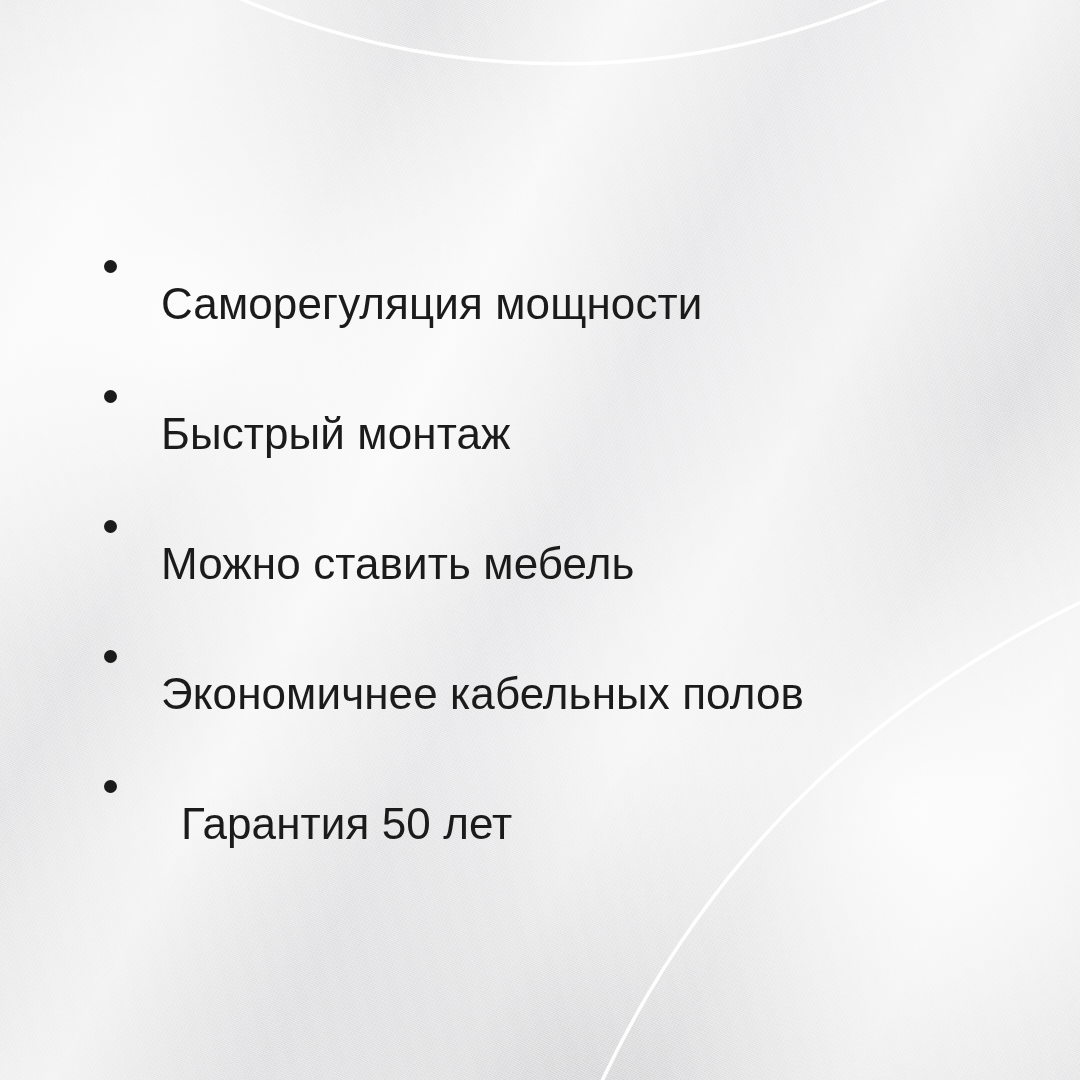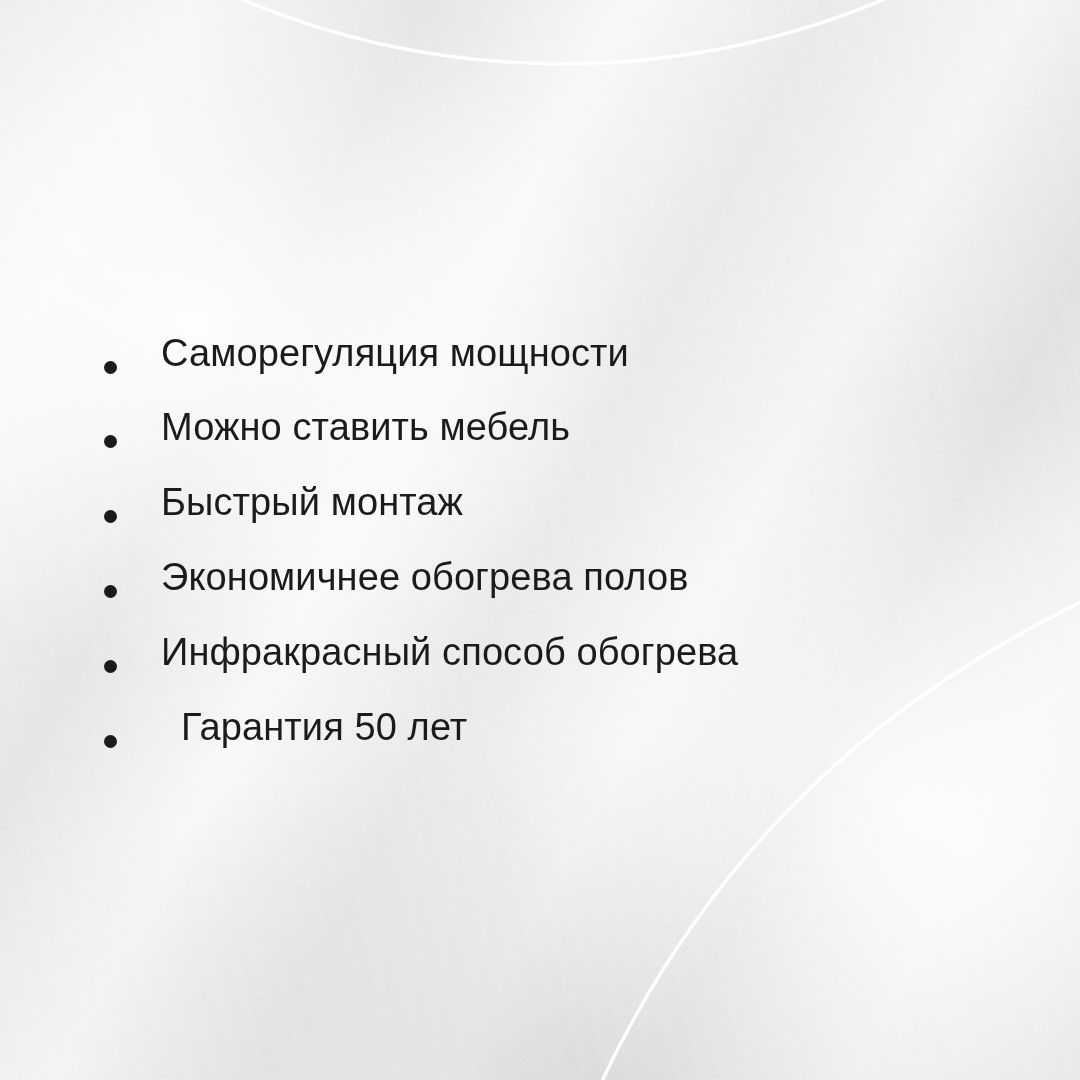--- a/index.html
+++ b/index.html
@@ -92,26 +92,27 @@
     flex: 0 0 auto;
     width: 13px;
     height: 13px;
     border-radius: 50%;
     background: #1b1b1b;
     margin-top: 30px;
     margin-right: 44px;
   }
 
   .bullet-text {
-    font-size: 38px;
+    font-size: 44px;
     line-height: 1.18;
     color: #1b1b1b;
     font-weight: 400;
     letter-spacing: 0.1px;
     max-width: 800px;
+    margin-top: 48px;
   }
 </style>
 </head>
 <body>
 
 <div class="slide">
 
   <div class="grain"></div>
   <div class="grain2"></div>
 
@@ -123,37 +124,33 @@
   <div class="content">
     <ul class="bullet-list">
 
       <li class="bullet-item">
         <span class="bullet-dot"></span>
         <span class="bullet-text">Саморегуляция мощности</span>
       </li>
 
       <li class="bullet-item">
         <span class="bullet-dot"></span>
+        <span class="bullet-text">Быстрый монтаж</span>
+      </li>
+
+      <li class="bullet-item">
+        <span class="bullet-dot"></span>
         <span class="bullet-text">Можно ставить мебель</span>
       </li>
 
       <li class="bullet-item">
         <span class="bullet-dot"></span>
-        <span class="bullet-text">Быстрый монтаж</span>
+        <span class="bullet-text">Экономичнее кабельных полов</span>
       </li>
 
-      <li class="bullet-item">
-        <span class="bullet-dot"></span>
-        <span class="bullet-text">Экономичнее обогрева полов</span>
-      </li>
-
-      <li class="bullet-item">
-        <span class="bullet-dot"></span>
-        <span class="bullet-text">Инфракрасный способ обогрева</span>
-      </li>
 
       <li class="bullet-item">
         <span class="bullet-dot"></span>
         <span class="bullet-text">Гарантия 50 лет</span>
       </li>
 
     </ul>
   </div>
 </div>
 

